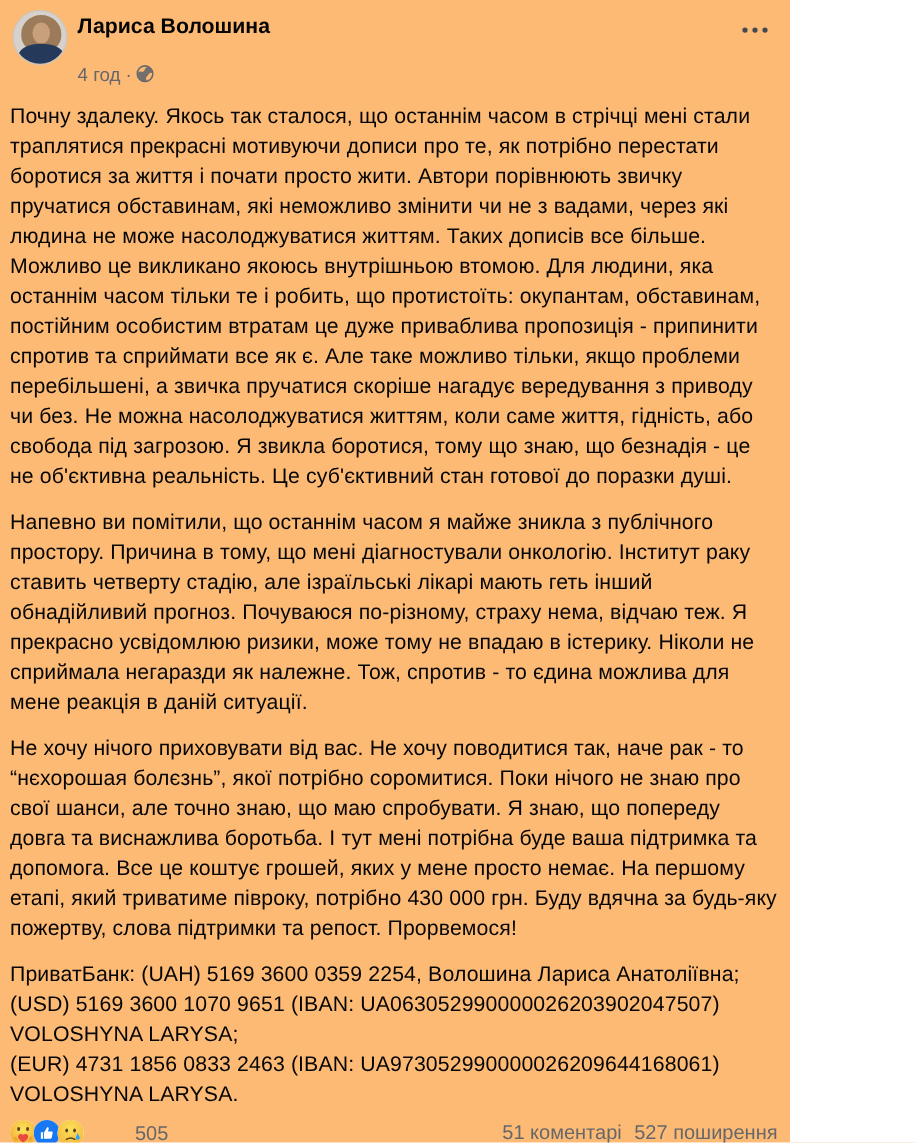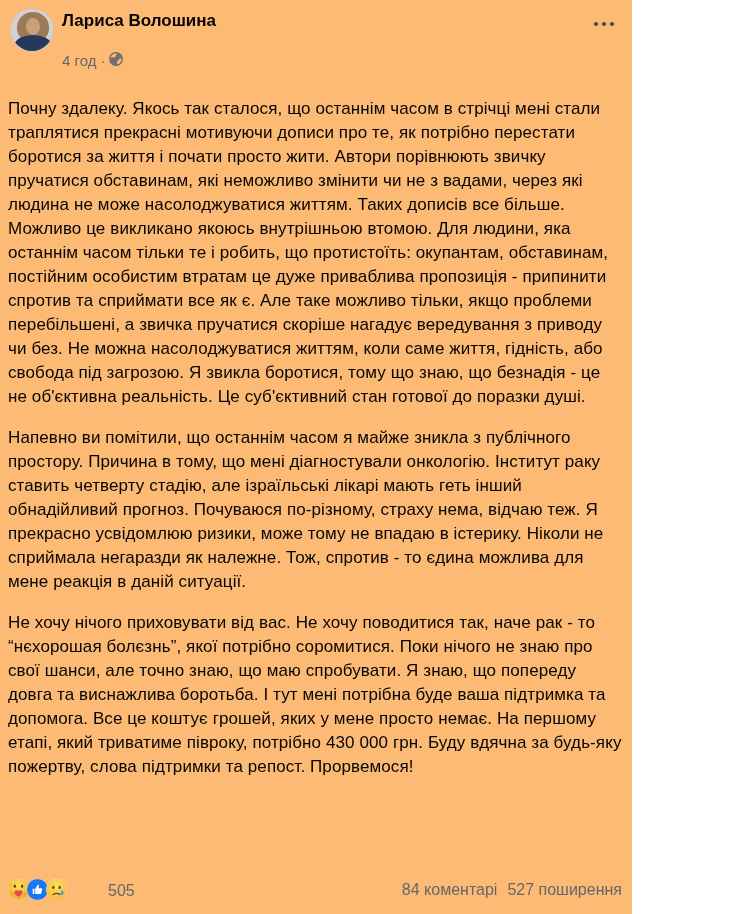--- a/index.html
+++ b/index.html
@@ -33,21 +33,20 @@
 
   
   .post-body { padding: 10px 10px 0 8px; flex-grow: 1; }
   .post-body p {
     font-size: 17px;
     line-height: 24px;
     color: #050505;
     margin-bottom: 13px;
     white-space: pre-line;
     letter-spacing: 0.1px;
-    margin-top: 17px;
   }
   .post-body p:last-child { margin-bottom: 0; }
 
   
   .post-footer {
     display: flex; align-items: center; justify-content: space-between;
     padding: 8px 10px 14px 8px;
   }
   .reactions-summary { display: flex; align-items: flex-end; cursor: pointer; gap: 34px; }
   .reaction-icons { display: flex; }
@@ -90,20 +89,25 @@
           <circle cx="20" cy="4" r="2.1" fill="#44494f"></circle>
         </svg>
       </span>
     </button>
   </div>
 
   <div class="post-body">
     <p>Почну здалеку. Якось так сталося, що останнім часом в стрічці мені стали траплятися прекрасні мотивуючи дописи про те, як потрібно перестати боротися за життя і почати просто жити. Автори порівнюють звичку пручатися обставинам, які неможливо змінити чи не з вадами, через які людина не може насолоджуватися життям. Таких дописів все більше. Можливо це викликано якоюсь внутрішньою втомою. Для людини, яка останнім часом тільки те і робить, що протистоїть: окупантам, обставинам, постійним особистим втратам це дуже приваблива пропозиція - припинити спротив та сприймати все як є. Але таке можливо тільки, якщо проблеми перебільшені, а звичка пручатися скоріше нагадує вередування з приводу чи без. Не можна насолоджуватися життям, коли саме життя, гідність, або свобода під загрозою. Я звикла боротися, тому що знаю, що безнадія - це не об'єктивна реальність. Це суб'єктивний стан готової до поразки душі.</p>
     <p>Напевно ви помітили, що останнім часом я майже зникла з публічного простору. Причина в тому, що мені діагностували онкологію. Інститут раку ставить четверту стадію, але ізраїльські лікарі мають геть інший обнадійливий прогноз. Почуваюся по-різному, страху нема, відчаю теж. Я прекрасно усвідомлюю ризики, може тому не впадаю в істерику. Ніколи не сприймала негаразди як належне. Тож, спротив - то єдина можлива для мене реакція в даній ситуації.</p>
     <p>Не хочу нічого приховувати від вас. Не хочу поводитися так, наче рак - то “нєхорошая болєзнь”, якої потрібно соромитися. Поки нічого не знаю про свої шанси, але точно знаю, що маю спробувати. Я знаю, що попереду довга та виснажлива боротьба. І тут мені потрібна буде ваша підтримка та допомога. Все це коштує грошей, яких у мене просто немає. На першому етапі, який триватиме півроку, потрібно 430 000 грн. Буду вдячна за будь-яку пожертву, слова підтримки та репост. Прорвемося!</p>
+    <p>ПриватБанк: (UAH) 5169 3600 0359 2254, Волошина Лариса Анатоліївна;
+(USD) 5169 3600 1070 9651 (IBAN: UA063052990000026203902047507)
+VOLOSHYNA LARYSA;
+(EUR) 4731 1856 0833 2463 (IBAN: UA973052990000026209644168061)
+VOLOSHYNA LARYSA.</p>
   </div>
 
   <div class="post-footer">
     <div class="reactions-summary">
       <div class="reaction-icons">
         <div class="reaction-icon">
           <svg width="21" height="21" viewBox="0 0 20 20">
             <defs>
               <radialGradient id="careG" cx="50%" cy="35%" r="75%">
                 <stop offset="0%" stop-color="#FDE25A"></stop>
@@ -136,18 +140,18 @@
             <ellipse cx="7" cy="8" rx="1.1" ry="1.5" fill="#5d4121"></ellipse>
             <ellipse cx="13" cy="8" rx="1.1" ry="1.5" fill="#5d4121"></ellipse>
             <path d="M6.8 14.8 Q10 12.6 13.2 14.8" stroke="#5d4121" stroke-width="1.2" fill="none" stroke-linecap="round"></path>
             <path d="M15.3 9.5 C15.3 11.3 13.9 12.2 13.9 13.5 a1.55 1.55 0 0 0 3.1 0 C17 12.2 15.3 11.3 15.3 9.5 Z" fill="#31A3F5"></path>
           </svg>
         </div>
       </div>
       <span class="reaction-count">505</span>
     </div>
     <div class="footer-right">
-      <span>84 коментарі</span>
+      <span>51 коментарі</span>
       <span>527 поширення</span>
     </div>
   </div>
 
 </div>
 
 </body></html>

